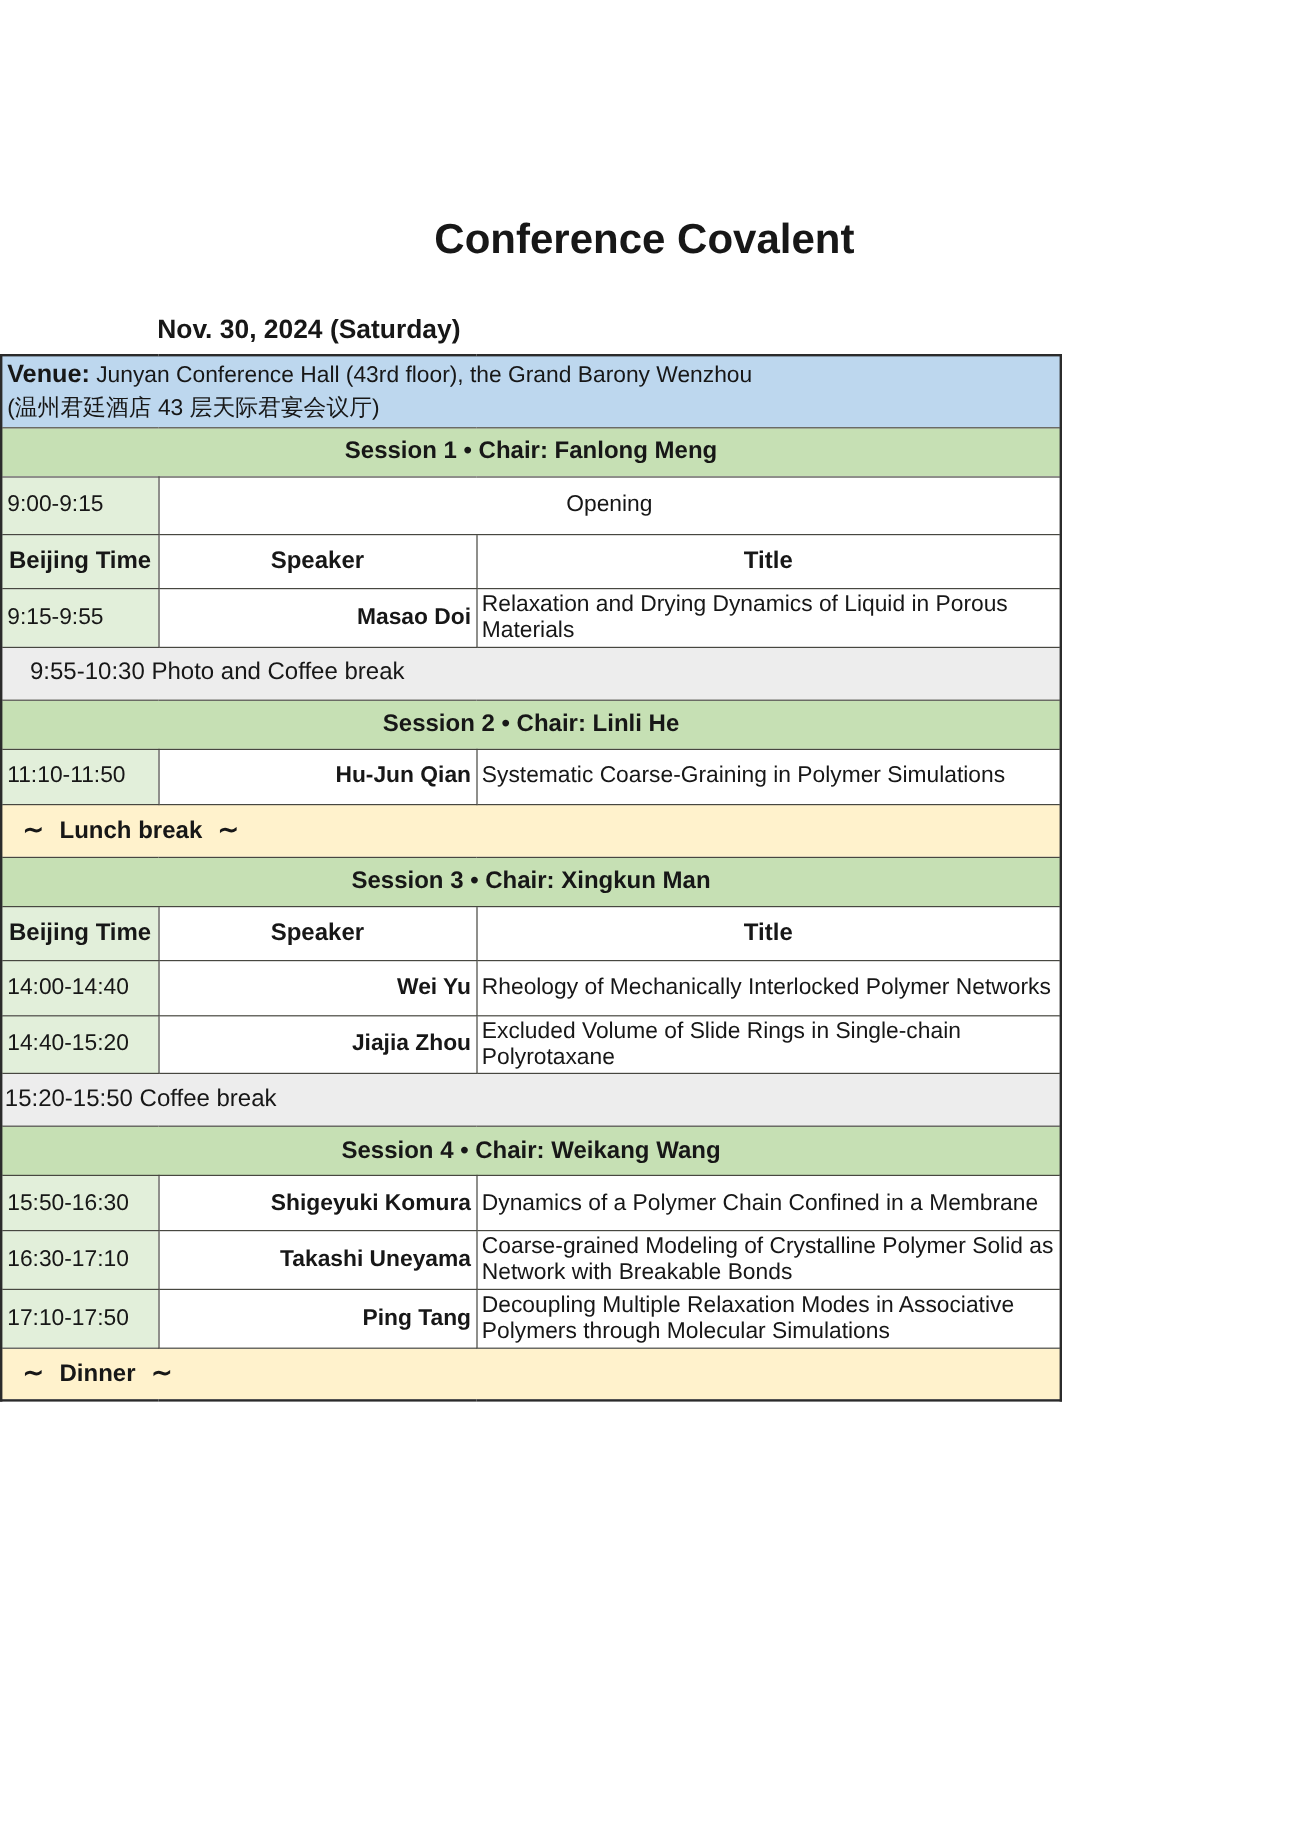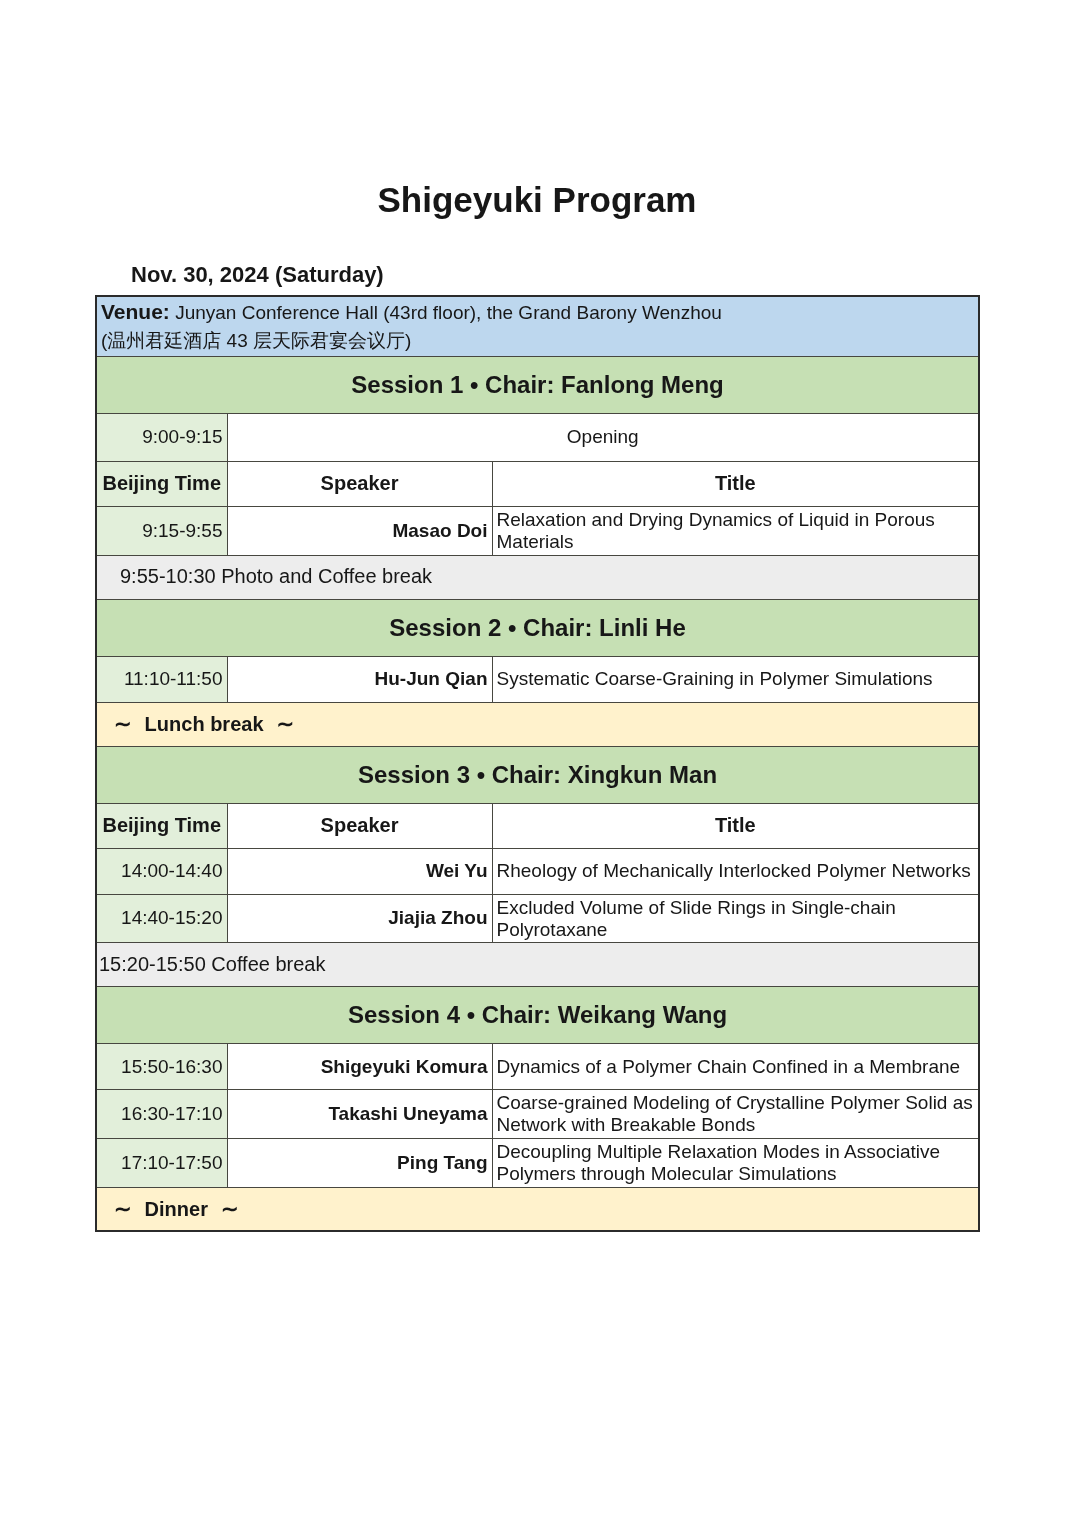--- a/index.html
+++ b/index.html
@@ -29,46 +29,45 @@
     line-height: 1.1;
   }
   .date-heading {
     margin: 42px 0 7px 131px;
     font-size: 22px;
     font-weight: bold;
   }
   table.program {
     border-collapse: collapse;
     table-layout: fixed;
-    margin-left: 95px;
     width: 883px;
     border: 2px solid var(--border-outer);
   }
   td {
     border: 1px solid var(--border-inner);
     font-size: 19px;
     padding: 2px 4px;
     vertical-align: middle;
     line-height: 1.18;
     overflow: hidden;
   }
   
   .row-venue td { background: var(--venue-bg); height: 61px; padding-left: 4px; }
   .venue-label { font-weight: bold; font-size: 21px; }
   .venue-line1 { margin-bottom: 5px; }
   
   .row-session td {
     background: var(--session-bg);
     font-weight: bold;
     text-align: center;
-    font-size: 24px;
-    height: 57px;
+    font-size: 20px;
+    height: 41px;
   }
   
-  td.time-cell { background: var(--time-bg); text-align: right; }
+  td.time-cell { background: var(--time-bg); text-align: left; }
   
   .row-opening td { height: 48px; }
   .row-opening td.event-cell { text-align: center; }
   
   .row-colheader td { font-weight: bold; text-align: center; height: 45px; font-size: 20px; }
   .row-colheader td.time-cell { background: var(--time-bg); text-align: center; }
   
   .row-talk td { height: 46px; }
   td.speaker-cell { font-weight: bold; text-align: right; }
   td.title-cell { text-align: left; line-height: 1.15; }
@@ -86,21 +85,21 @@
     background: var(--meal-bg);
     font-weight: bold;
     font-size: 20px;
     height: 44px;
   }
   .tilde { font-weight: bold; margin: 0 13px; font-size: 21px; }
 </style>
 </head>
 <body>
 
-<h1 class="doc-title">Shigeyuki Program</h1>
+<h1 class="doc-title">Conference Covalent</h1>
 
 <div class="date-heading">Nov. 30, 2024 (Saturday)</div>
 
 <table class="program">
   <colgroup>
     <col style="width:131px">
     <col style="width:265px">
     <col style="width:487px">
   </colgroup>
   <tbody id="program-body">

